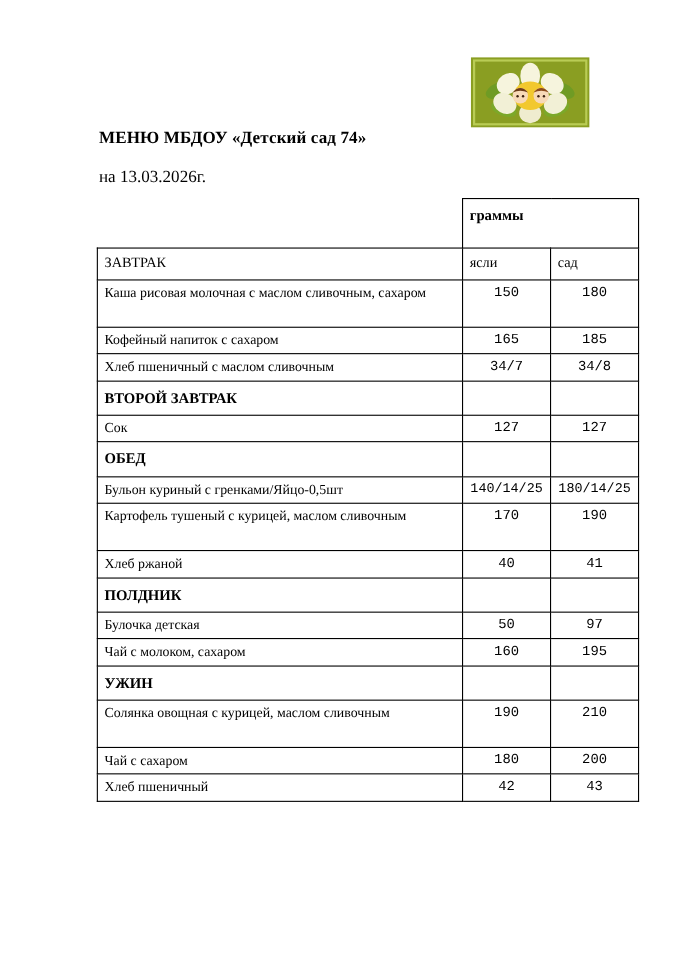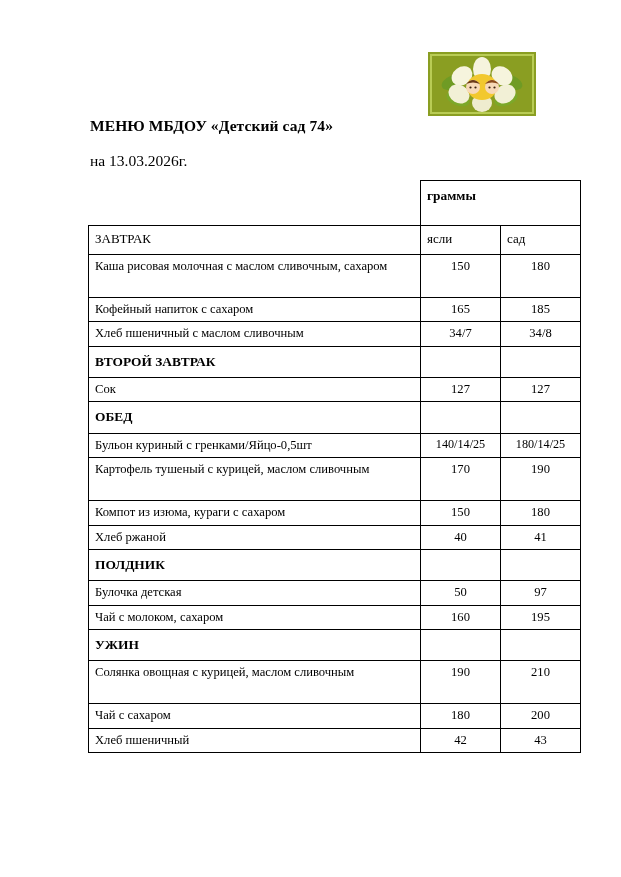--- a/index.html
+++ b/index.html
@@ -103,20 +103,21 @@
   }
   td.dish {
     font-weight: normal;
   }
   td.val {
     text-align: center;
     font-weight: normal;
     padding-left: 2px;
     padding-right: 2px;
     white-space: nowrap;
+    font-family: Liberation Mono, monospace;
   }
   td.val.tight {
     font-size: 12.2px;
   }
   tr.tall td { height: 34px; }
   tr.two-line td.dish { padding-bottom: 5px; }
 </style>
 </head>
 <body>
 
@@ -208,25 +209,20 @@
         <td class="dish">Бульон куриный с гренками/Яйцо-0,5шт</td>
         <td class="val tight">140/14/25</td>
         <td class="val tight">180/14/25</td>
       </tr>
       <tr class="two-line tall">
         <td class="dish">Картофель тушеный с курицей, маслом сливочным</td>
         <td class="val">170</td>
         <td class="val">190</td>
       </tr>
       <tr>
-        <td class="dish">Компот из изюма, кураги с сахаром</td>
-        <td class="val">150</td>
-        <td class="val">180</td>
-      </tr>
-      <tr>
         <td class="dish">Хлеб ржаной</td>
         <td class="val">40</td>
         <td class="val">41</td>
       </tr>
 
       <tr>
         <td class="section">ПОЛДНИК</td>
         <td class="val"></td>
         <td class="val"></td>
       </tr>

